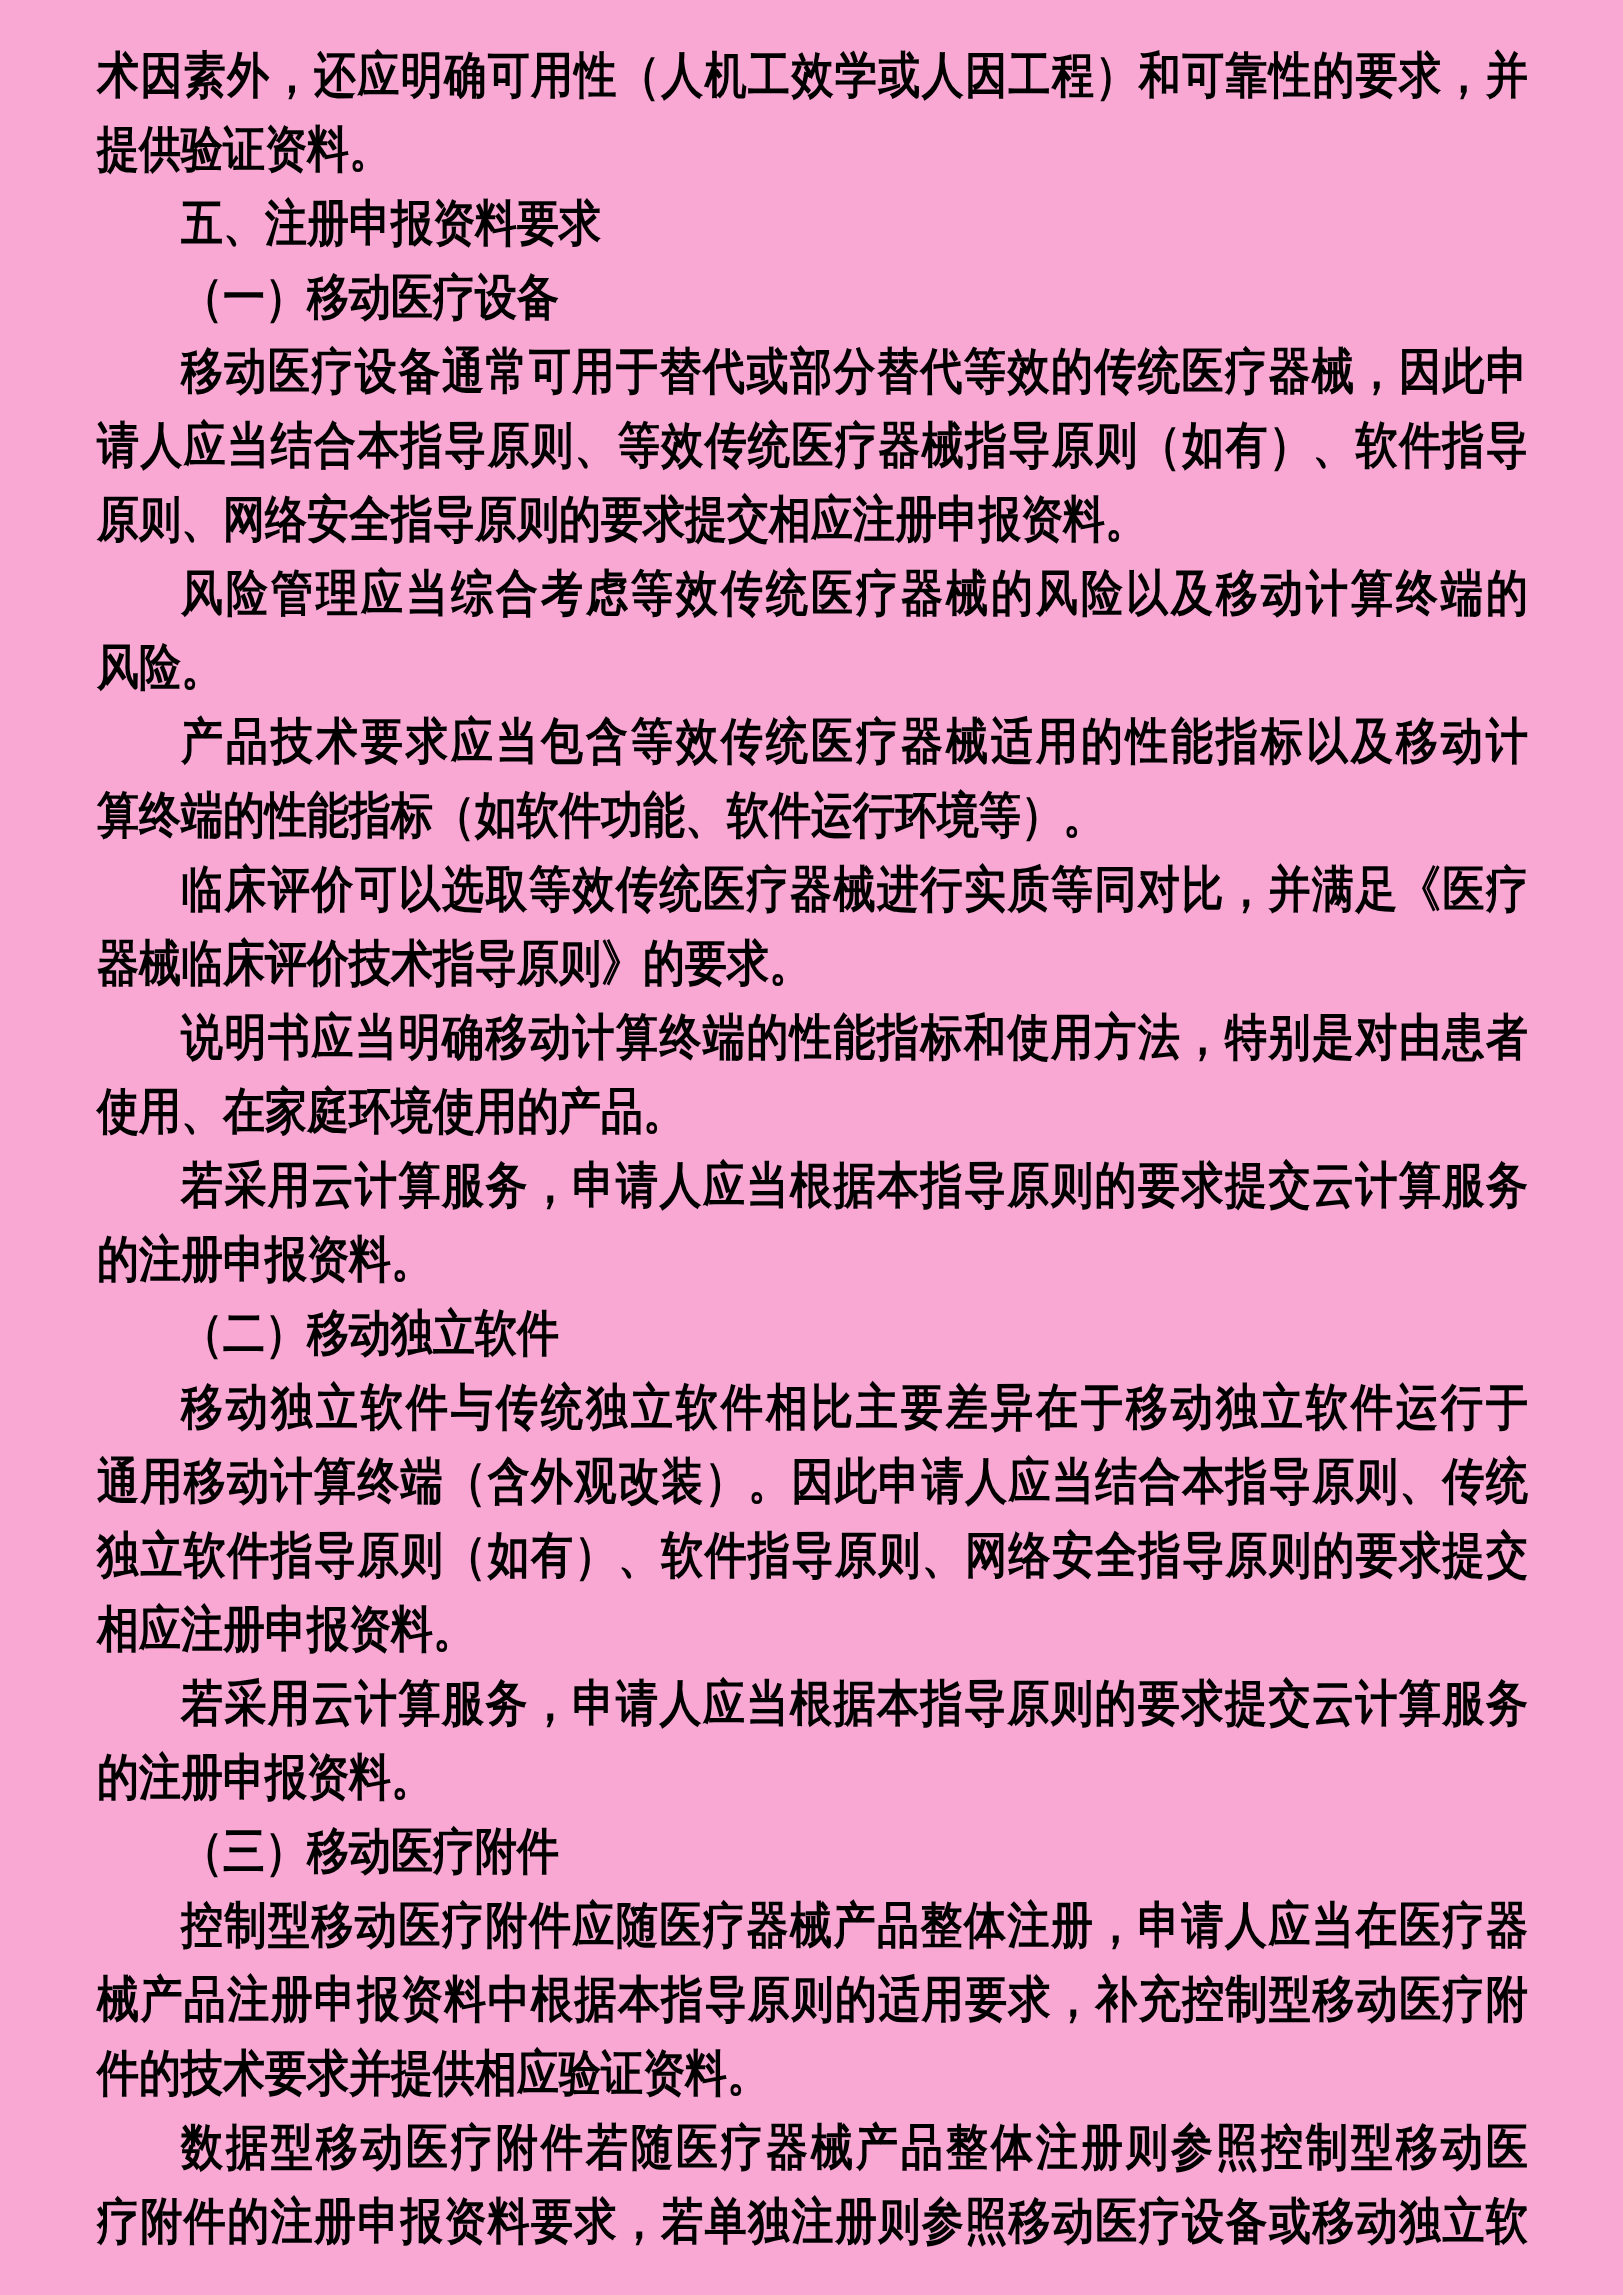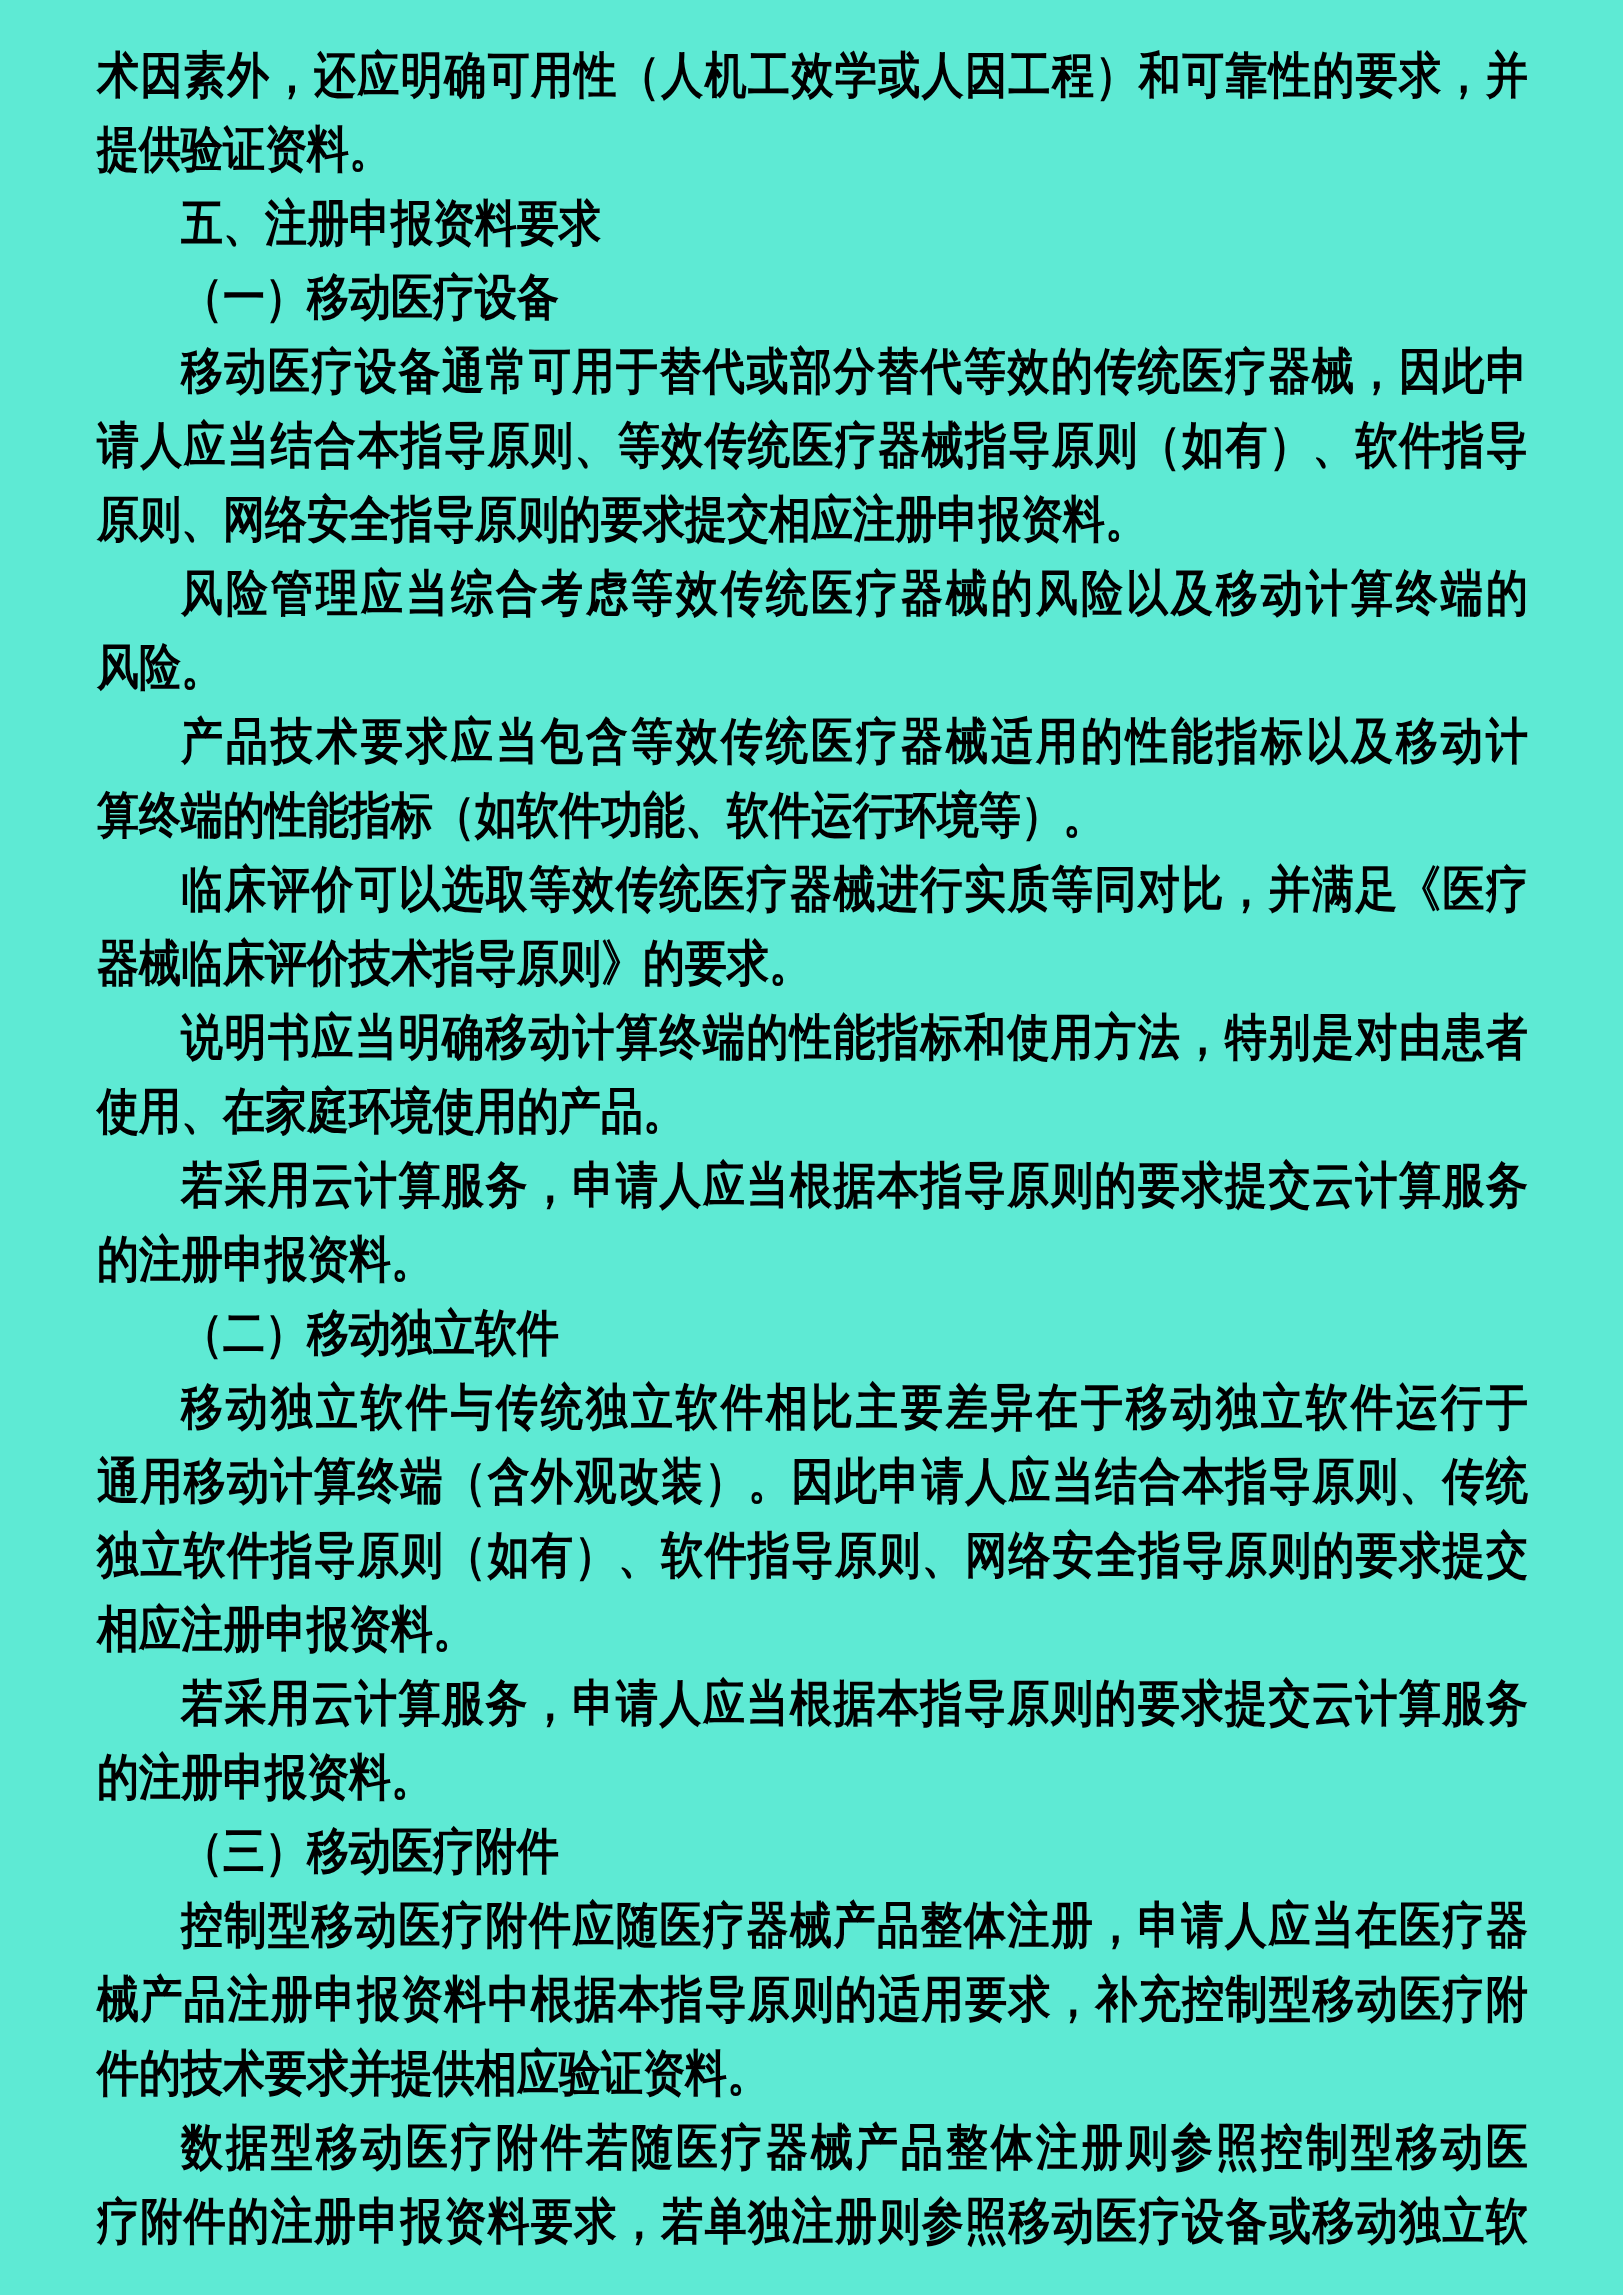--- a/index.html
+++ b/index.html
@@ -34,21 +34,21 @@
     text-align: justify;
     text-align-last: justify;
   }
   .line.indent {
     text-indent: 2em;
   }
 </style>
 </head>
 <body>
 
-<div class="page" style="background: #5eead4;">
+<div class="page" style="background: #f9a8d4;">
   <div class="content" style="color: rgb(0, 0, 0);">
       <div class="line full">术因素外，还应明确可用性（人机工效学或人因工程）和可靠性的要求，并</div>
       <div class="line">提供验证资料。</div>
       <div class="line indent">五、注册申报资料要求</div>
       <div class="line indent">（一）移动医疗设备</div>
       <div class="line indent full">移动医疗设备通常可用于替代或部分替代等效的传统医疗器械，因此申</div>
       <div class="line full">请人应当结合本指导原则、等效传统医疗器械指导原则（如有）、软件指导</div>
       <div class="line">原则、网络安全指导原则的要求提交相应注册申报资料。</div>
       <div class="line indent full">风险管理应当综合考虑等效传统医疗器械的风险以及移动计算终端的</div>
       <div class="line">风险。</div>

